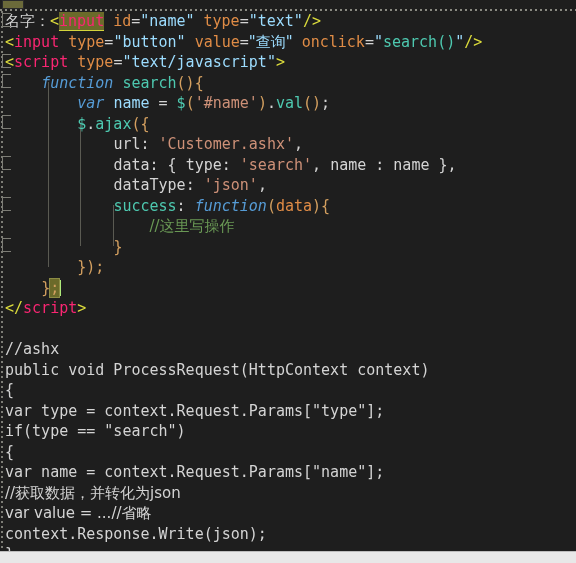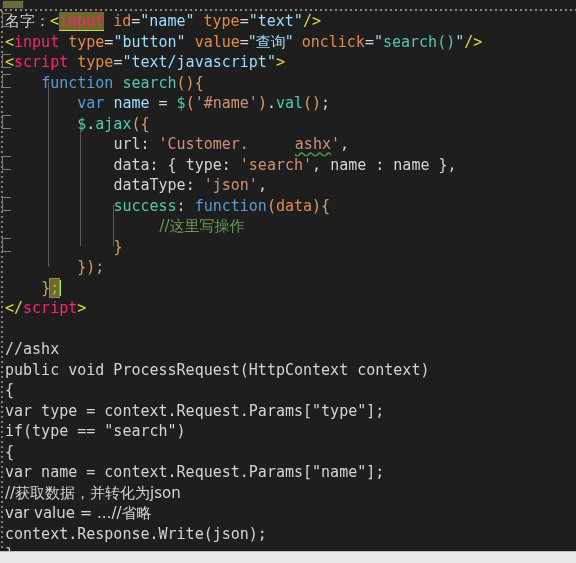--- a/index.html
+++ b/index.html
@@ -91,26 +91,26 @@
     letter-spacing: 0px;
   }
 
   
   .t-punct   { color: #d4d4d4; }
   .t-tagb    { color: #dcdc3c; }      
   .t-tag     { color: #f92672; }      
   .t-attr    { color: #e08c46; }      
   .t-str     { color: #9cdcfe; }      
   .t-jsstr   { color: #ce9178; }      
-  .t-kw      { color: #569cd6; }      
+  .t-kw      { color: #569cd6; font-style: italic; }      
   .t-fn      { color: #4ec9b0; text-align: center; }      
   .t-prop    { color: #d4d4d4; }      
   .t-var     { color: #9cdcfe; }      
   .t-param   { color: #e08c46; }      
-  .t-cmt     { color: #6a9955; margin-left: 10px; }      
+  .t-cmt     { color: #6a9955; }      
   .t-plain   { color: #d4d4d4; }      
   .t-dollar  { color: #4ec9b0; }
   .t-paren   { color: #d4a060; }
 
   
   .sel-word {
     background: #6b6a2a;
     border-bottom: 1px solid #d4d43c;
     color: #f92672;
   }
@@ -123,25 +123,23 @@
   .caret {
     display: inline-block;
     width: 2px;
     height: 16px;
     background: #aeea7a;
     vertical-align: -3px;
     margin-left: 0px;
   }
   
   .squiggle {
-    text-decoration: underline;
     text-decoration-style: wavy;
     text-decoration-color: #4a9a4a;
     text-underline-offset: 2px;
-    margin-left: 46px;
   }
   .cjk { font-family: "DejaVu Sans", "Liberation Sans", sans-serif; text-align: right; }
 </style>
 </head>
 <body>
 
 <div id="editor">
 
   <div class="top-chip"></div>
   <div class="top-dots"></div>

